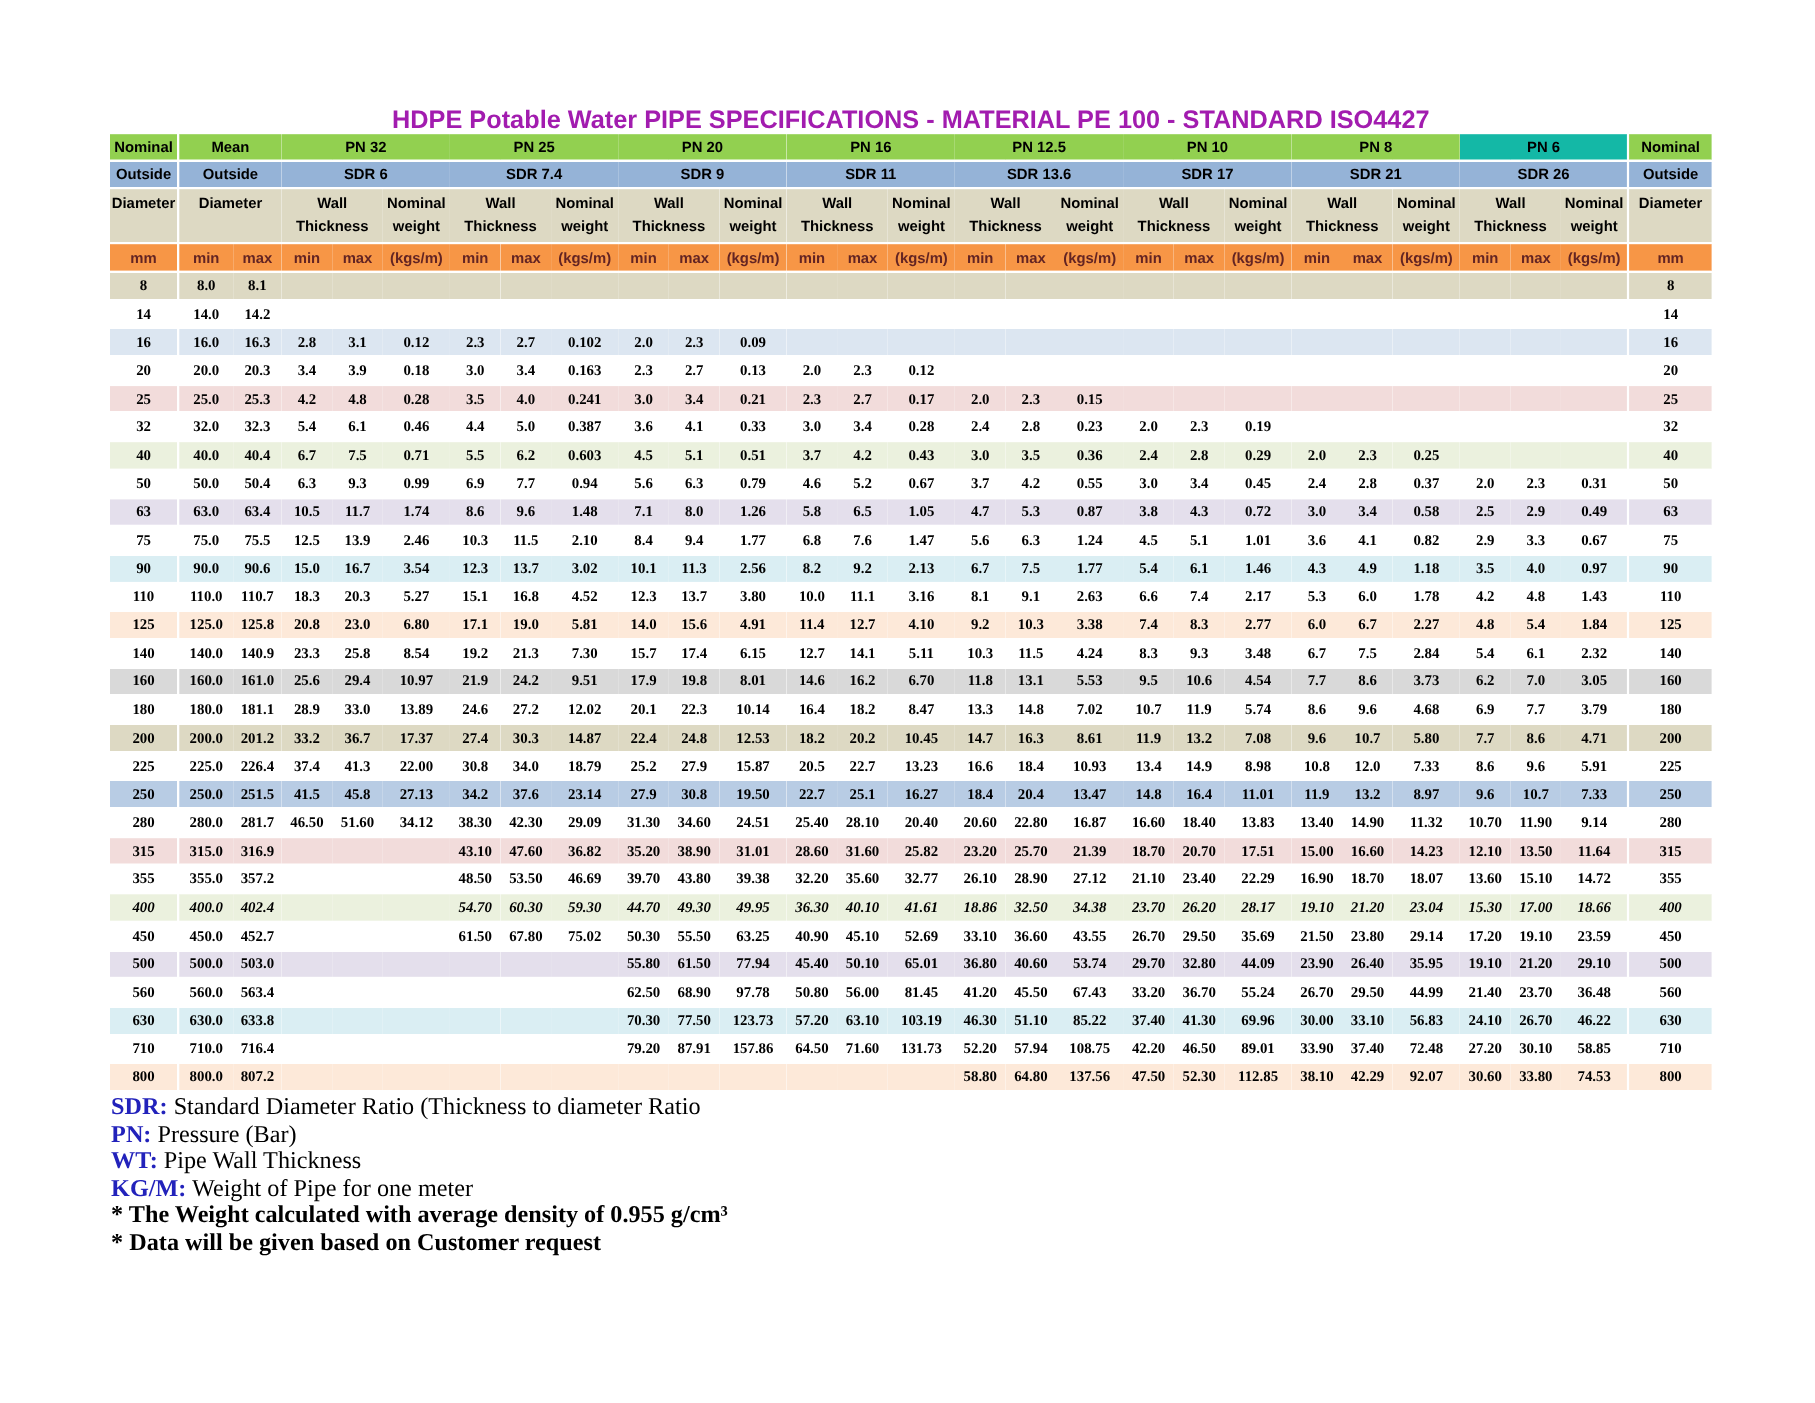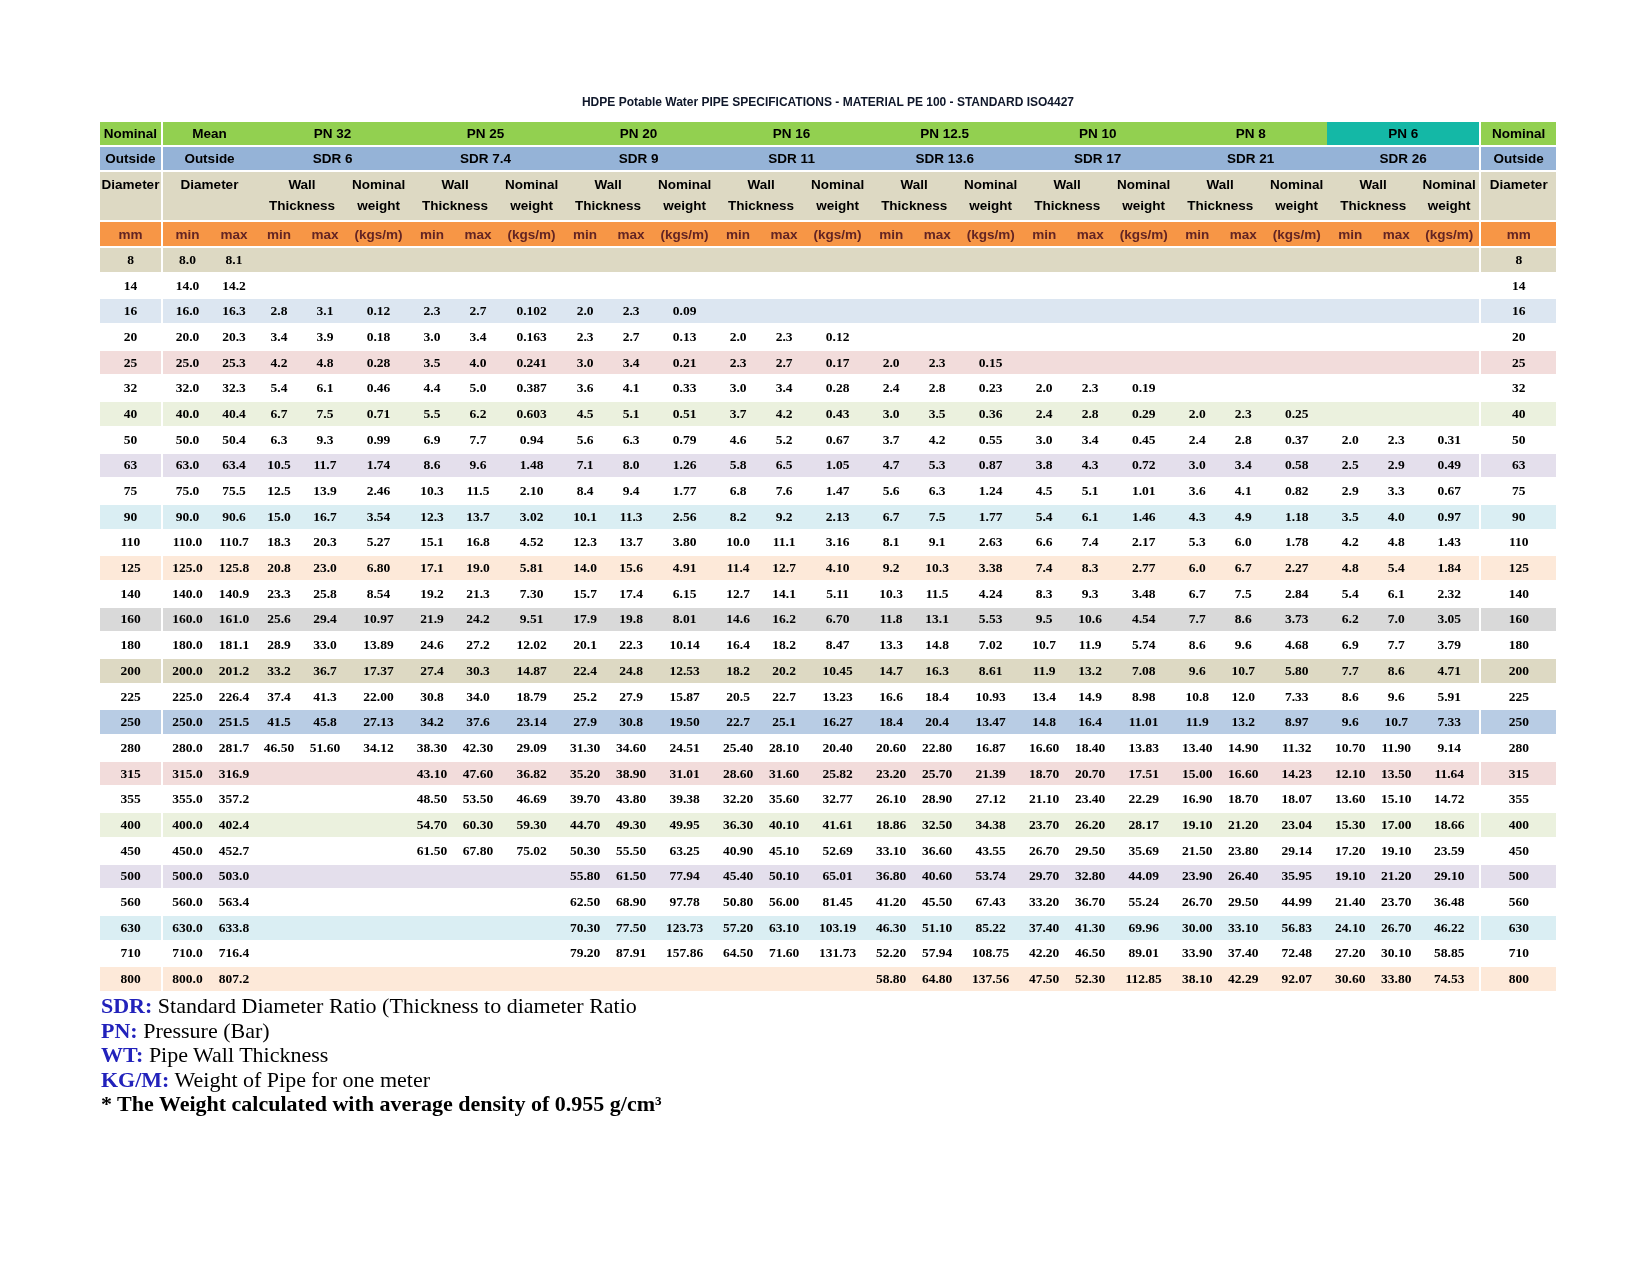--- a/index.html
+++ b/index.html
@@ -1,18 +1,18 @@
 <!DOCTYPE html>
 <html><head>
 <meta charset="utf-8">
 <style>
   html,body{margin:0;padding:0;background:#fff;}
   body{width:1650px;height:1275px;position:relative;font-family:"Liberation Sans",sans-serif;}
   .title{position:absolute;left:100px;top:95px;width:1456px;text-align:center;
-         font-size:12px;font-weight:bold;color:#0f172a;}
+         font-size:23px;font-weight:bold;color:#a21caf;}
   table.spec{position:absolute;left:100px;top:122px;width:1456px;
          border-collapse:collapse;table-layout:fixed;}
   th,td{padding:0;margin:0;text-align:center;vertical-align:middle;
          overflow:hidden;white-space:nowrap;}
   thead th{font-family:"Liberation Sans",sans-serif;font-weight:bold;font-size:13.5px;
          color:#000;border-bottom:2px solid #fff;}
   tr.r-pn  th{height:23px;}
   tr.r-sdr th{height:23px;}
   tr.r-sub th{height:45px;line-height:1.55;}
   tr.r-sub th.va-top{vertical-align:top;padding-top:3px;}
@@ -796,21 +796,21 @@
         <td>23.40</td>
         <td>22.29</td>
         <td>16.90</td>
         <td>18.70</td>
         <td>18.07</td>
         <td>13.60</td>
         <td>15.10</td>
         <td>14.72</td>
         <td class="c-last">355</td>
       </tr>
-      <tr style="background: rgb(235, 241, 222);">
+      <tr style="background: rgb(235, 241, 222); font-style: italic;">
         <td class="c-first">400</td>
         <td>400.0</td>
         <td>402.4</td>
         <td></td>
         <td></td>
         <td></td>
         <td>54.70</td>
         <td>60.30</td>
         <td>59.30</td>
         <td>44.70</td>
@@ -1015,13 +1015,14 @@
       </tr>
     </tbody>
 </table>
 
 <div class="notes">
     <div class="note"><span class="lbl" style="color: rgb(34, 34, 187);">SDR:</span><span> Standard Diameter Ratio (Thickness to diameter Ratio</span></div>
     <div class="note"><span class="lbl" style="color: rgb(34, 34, 187);">PN:</span><span> Pressure (Bar)</span></div>
     <div class="note"><span class="lbl" style="color: rgb(34, 34, 187);">WT:</span><span> Pipe Wall Thickness</span></div>
     <div class="note"><span class="lbl" style="color: rgb(34, 34, 187);">KG/M:</span><span> Weight of Pipe for one meter</span></div>
     <div class="note bold"><span class="lbl">*</span><span> The Weight calculated with average density of 0.955 g/cm³</span></div>
+    <div class="note bold"><span class="lbl">*</span><span> Data will be given based on Customer request</span></div>
   </div>
 
 </body></html>

